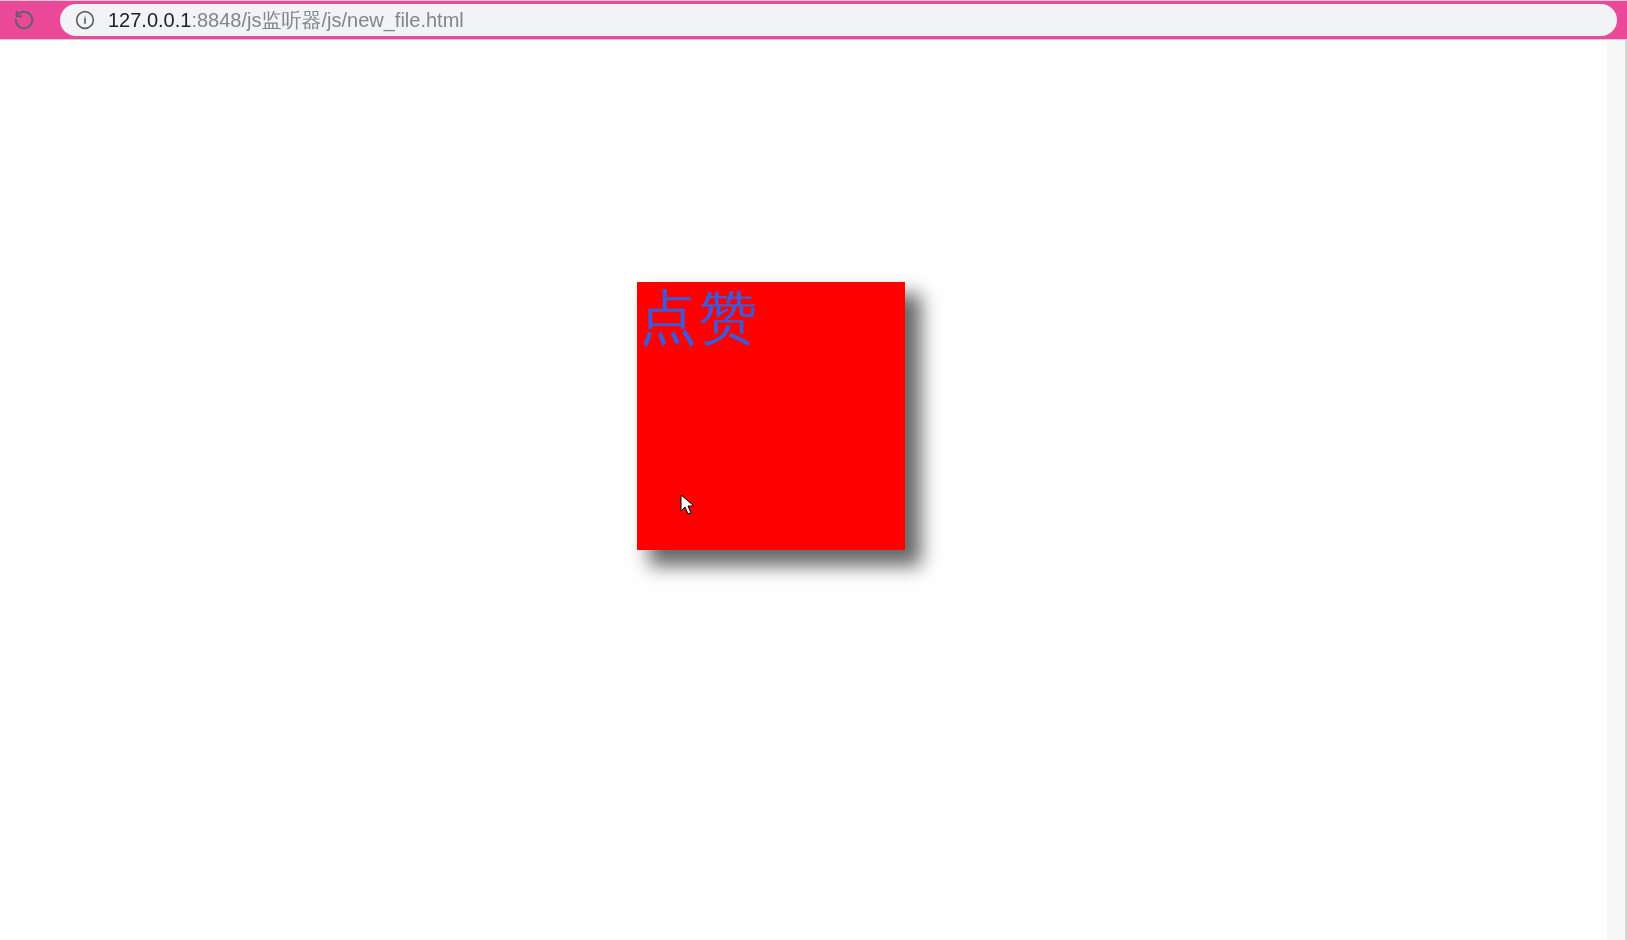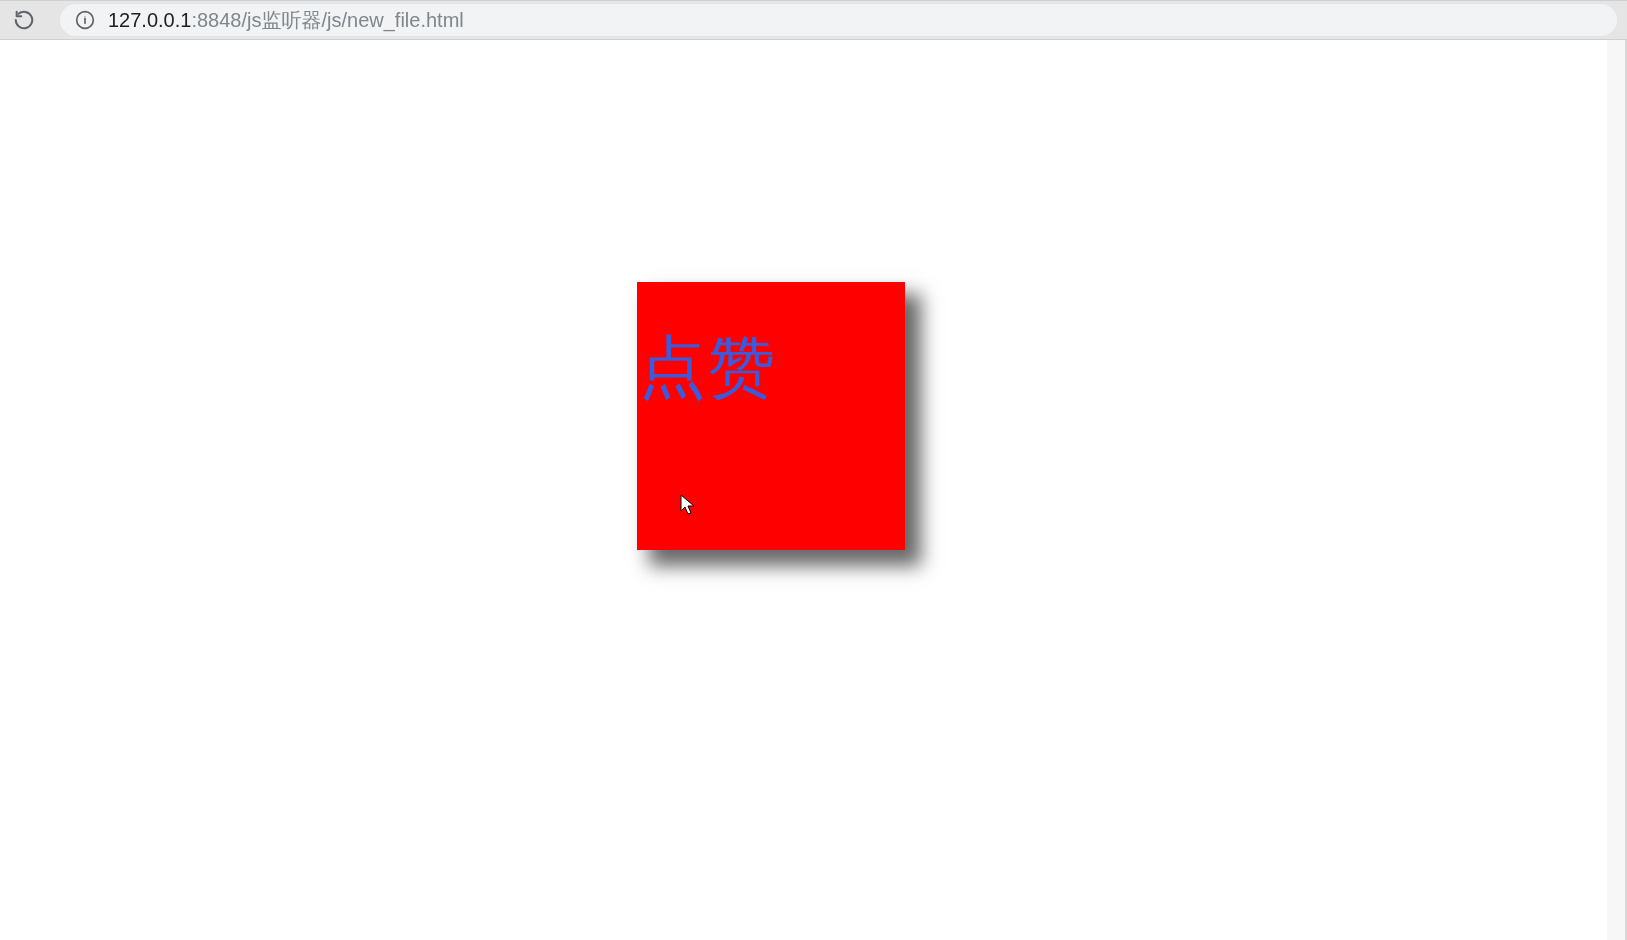--- a/index.html
+++ b/index.html
@@ -14,21 +14,21 @@
       background: #ffffff;
       font-family: Arial, "Microsoft YaHei", sans-serif;
       overflow: hidden;
     }
 
     
     .browser-bar {
       height: 40px;
       border-top: 1px solid #d0d0d0;
       border-bottom: 1px solid #d0d0d0;
-      background: #e5e5e5;
+      background: #ec4899;
       display: flex;
       align-items: center;
       padding: 0 10px;
     }
 
     .reload-btn {
       width: 28px;
       height: 28px;
       display: flex;
       align-items: center;
@@ -92,27 +92,26 @@
       left: 637px;
       width: 268px;
       height: 268px;
       background: #ff0000;
       box-shadow: 14px 14px 18px 2px rgba(0,0,0,0.6);
       cursor: pointer;
     }
 
     .red-box-label {
       color: #3a5bdc;
-      font-size: 67px;
+      font-size: 58px;
       font-weight: 400;
       line-height: 1;
       padding: 6px 2px 0 2px;
       letter-spacing: 2px;
       font-family: "SimHei","Microsoft YaHei",sans-serif;
-      margin-top: 45px;
     }
 
     .cursor-pointer {
       position: absolute;
       top: 454px;
       left: 680px;
       pointer-events: none;
     }
   </style>
 </head>

